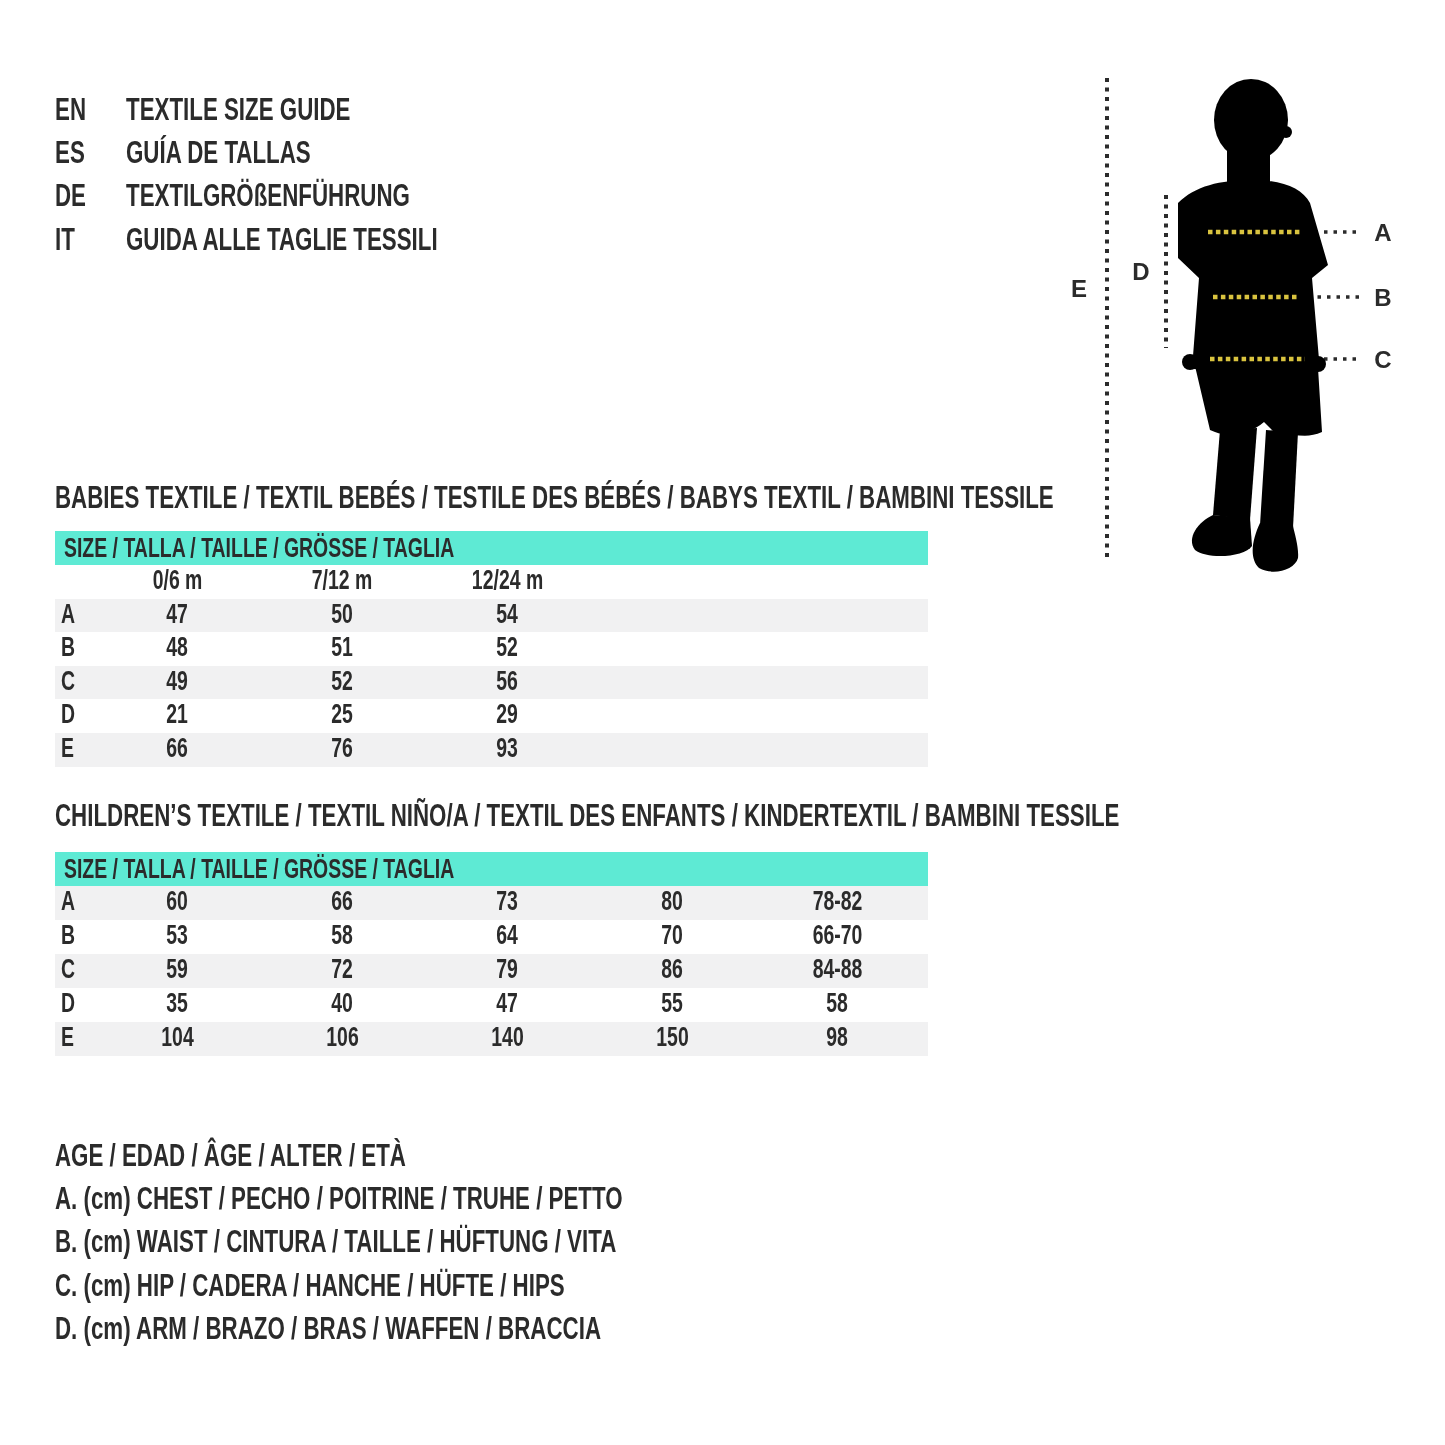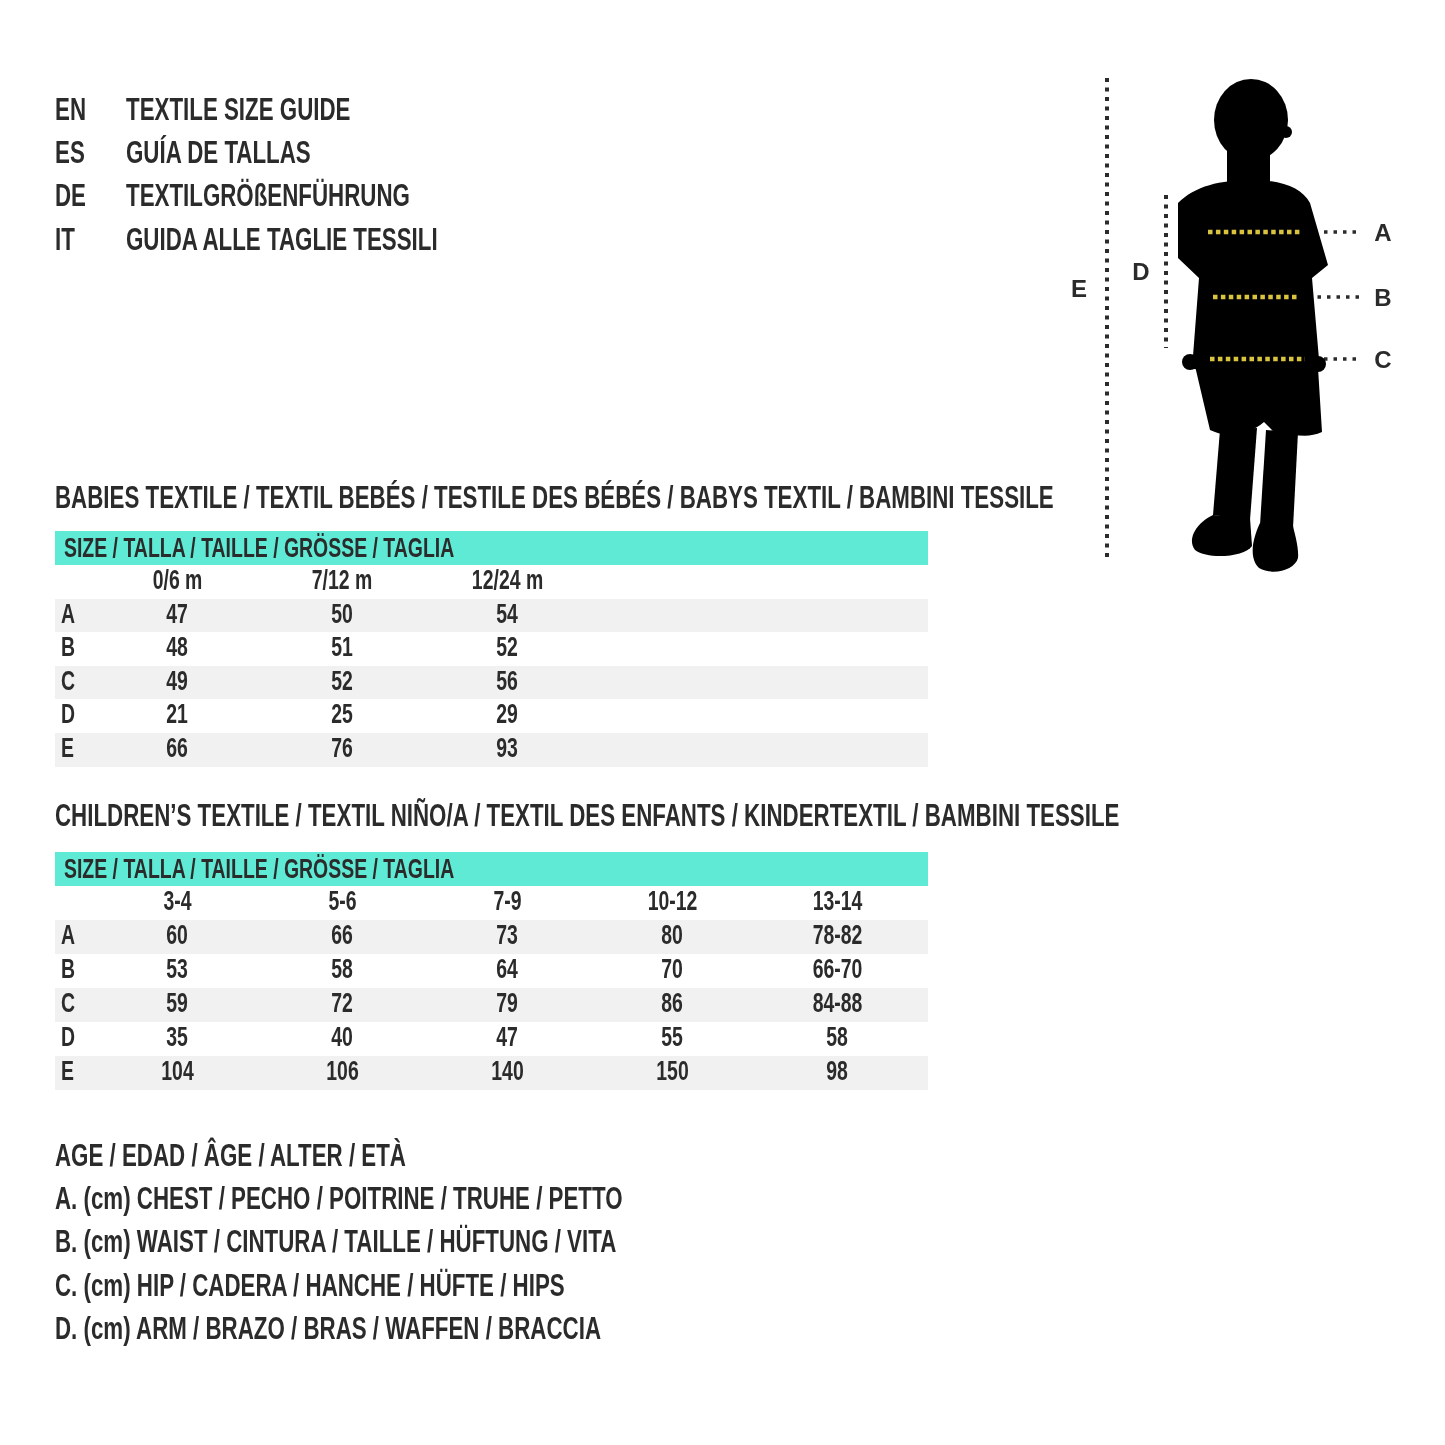--- a/index.html
+++ b/index.html
@@ -144,28 +144,20 @@
 </div>
 
 <div class="abs section-title" style="left:55px;top:798px;">
   <span class="cx">CHILDREN’S TEXTILE / TEXTIL NIÑO/A / TEXTIL DES ENFANTS / KINDERTEXTIL / BAMBINI TESSILE</span>
 </div>
 
 <div class="abs size-table children" style="left:55px;top:852px;">
   <div class="size-bar">
     <span class="cx">SIZE / TALLA / TAILLE / GRÖSSE / TAGLIA</span>
   </div>
-  <div class="trow">
-    <div class="tlabel"></div>
-    <div class="tcell"><span class="cxc">3-4</span></div>
-    <div class="tcell"><span class="cxc">5-6</span></div>
-    <div class="tcell"><span class="cxc">7-9</span></div>
-    <div class="tcell"><span class="cxc">10-12</span></div>
-    <div class="tcell"><span class="cxc">13-14</span></div>
-  </div>
   <div class="trow stripe">
     <div class="tlabel"><span class="cx">A</span></div>
     <div class="tcell"><span class="cxc">60</span></div>
     <div class="tcell"><span class="cxc">66</span></div>
     <div class="tcell"><span class="cxc">73</span></div>
     <div class="tcell"><span class="cxc">80</span></div>
     <div class="tcell"><span class="cxc">78-82</span></div>
   </div>
   <div class="trow">
     <div class="tlabel"><span class="cx">B</span></div>

